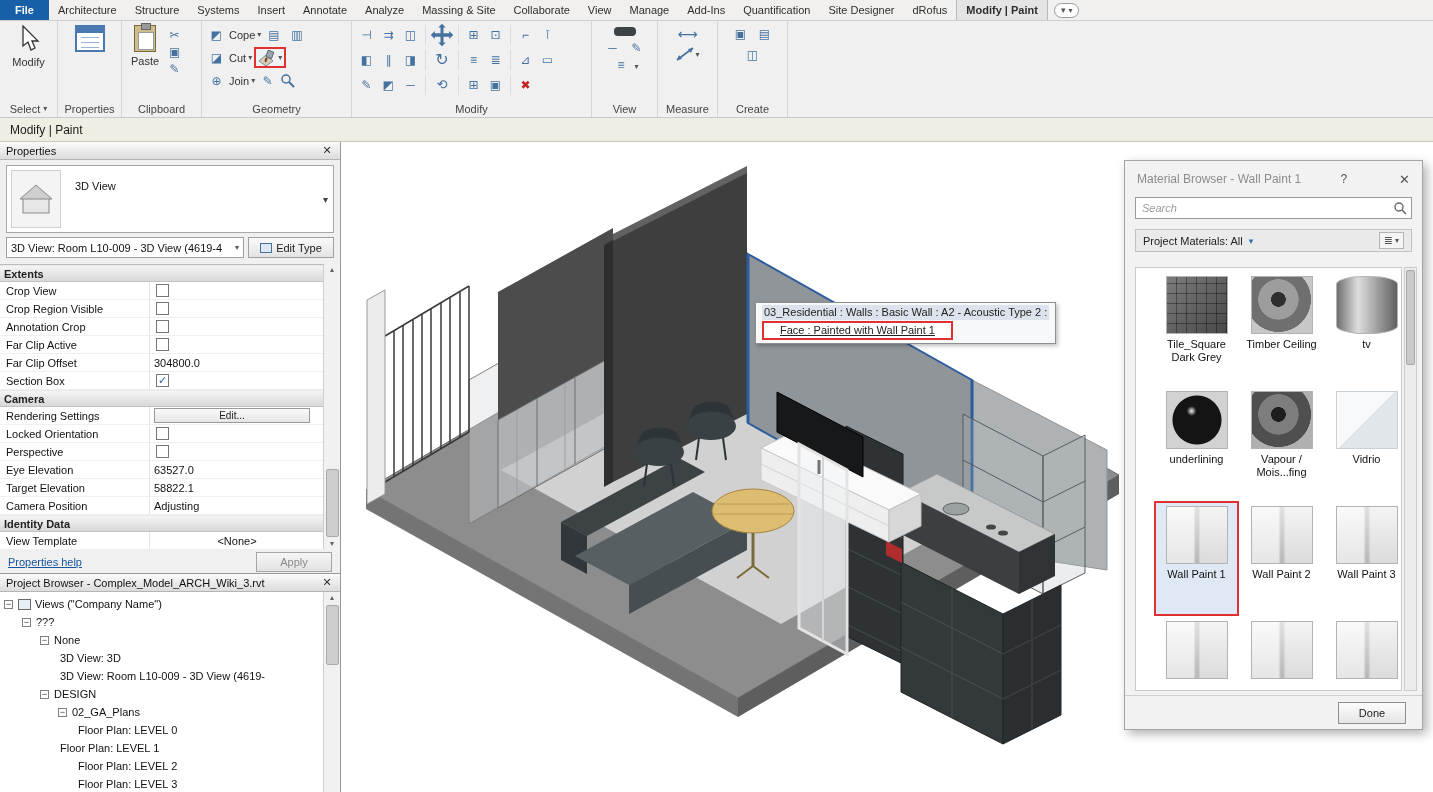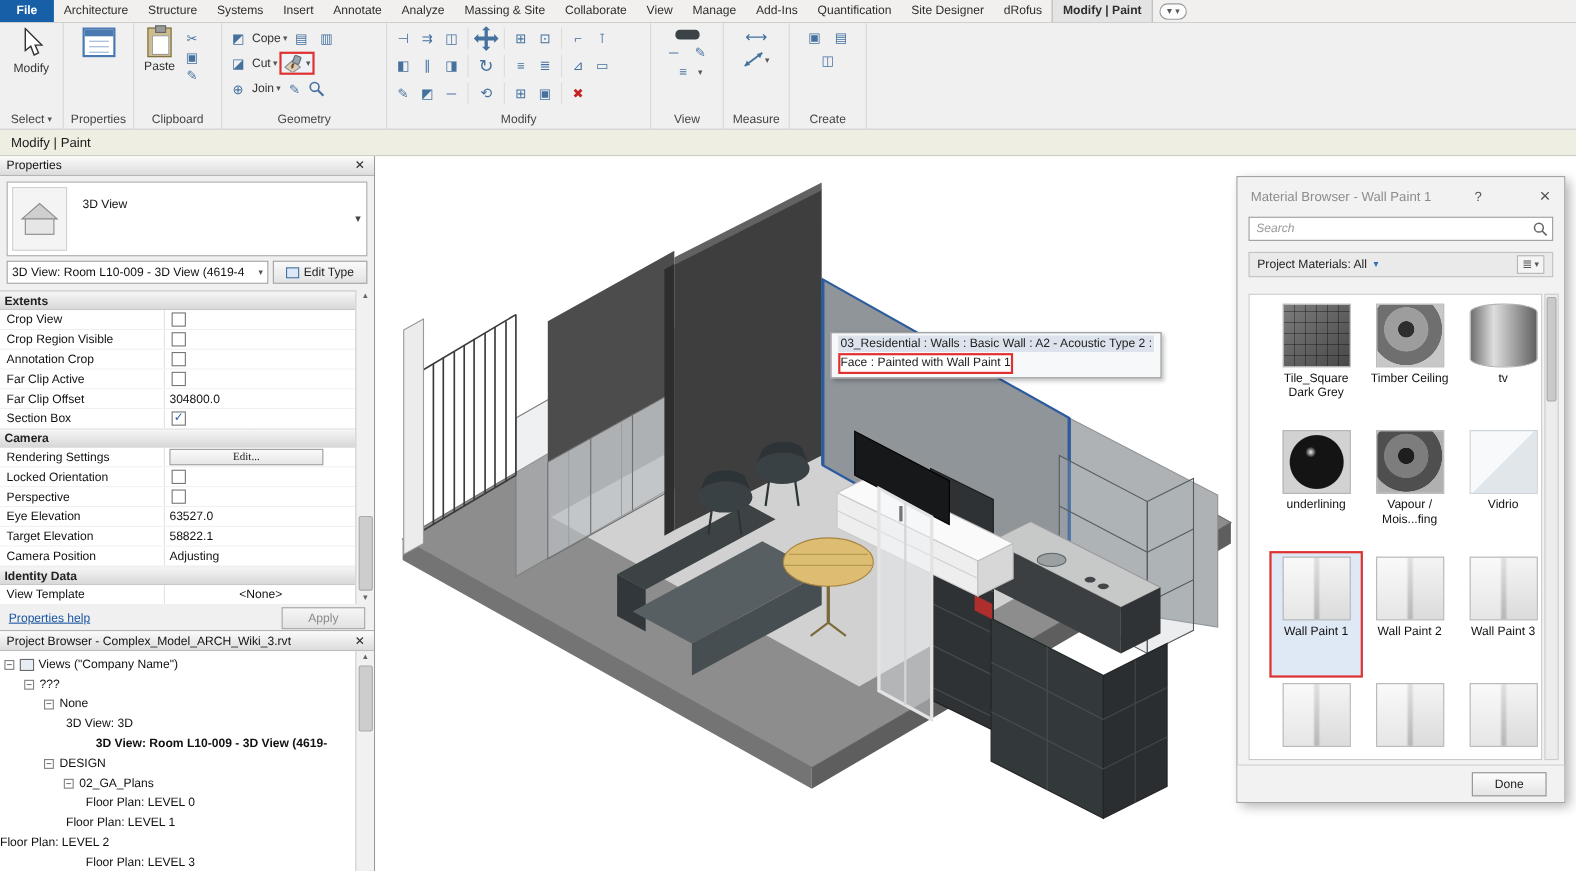--- a/index.html
+++ b/index.html
@@ -57,42 +57,42 @@
 .viewsel{flex:1;height:21px;border:1px solid #a0a0a0;background:#fff;display:flex;align-items:center;padding:0 4px;overflow:hidden;white-space:nowrap;color:#111;}
 .viewsel .caret{margin-left:auto;}
 .edittype{width:86px;height:21px;border:1px solid #a0a0a0;background:linear-gradient(#fafafa,#e3e3e3);display:flex;align-items:center;justify-content:center;gap:4px;color:#222;}
 .etic{width:12px;height:10px;border:1px solid #44719e;background:#dce8f5;}
 .pgrid{position:absolute;top:122px;left:0;width:324px;height:285px;background:#fff;border-top:1px solid #bdbdbd;overflow:hidden;}
 .psec{height:17px;background:linear-gradient(#f5f5f5,#d8d8d8);border-bottom:1px solid #c2c2c2;border-top:1px solid #e9e9e9;display:flex;align-items:center;padding-left:4px;font-weight:bold;color:#222;}
 .prow{height:18px;display:flex;border-bottom:1px solid #efefef;background:#fff;}
 .plabel{width:150px;padding-left:6px;display:flex;align-items:center;border-right:1px solid #e3e3e3;color:#111;overflow:hidden;white-space:nowrap;}
 .pvalue{flex:1;display:flex;align-items:center;padding-left:4px;color:#111;overflow:hidden;white-space:nowrap;}
 .cb{width:13px;height:13px;border:1px solid #767676;background:#fff;display:flex;align-items:center;justify-content:center;color:#2a5caa;font-size:11px;line-height:11px;margin-left:2px;}
-.valbtn{width:140px;height:15px;border:1px solid #9a9a9a;background:linear-gradient(#fafafa,#e6e6e6);display:flex;align-items:center;justify-content:center;font-size:10px;color:#222;font-family:Liberation Serif, serif;}
+.valbtn{width:156px;height:15px;border:1px solid #9a9a9a;background:linear-gradient(#fafafa,#e6e6e6);display:flex;align-items:center;justify-content:center;font-size:10px;color:#222;}
 .pv-center{justify-content:center;padding-left:0;}
 .pscroll{position:absolute;top:122px;right:0;width:17px;height:285px;background:#f1f1f1;border-left:1px solid #cfcfcf;display:flex;flex-direction:column;align-items:center;font-size:7px;color:#666;}
 .thumb{width:13px;background:#cdcdcd;border:1px solid #aaa;border-radius:2px;}
 .pfooter{position:absolute;left:0;right:0;top:407px;height:25px;display:flex;align-items:center;padding:0 8px;}
 .helplink{color:#1a56a0;text-decoration:underline;}
 .applybtn{margin-left:auto;width:76px;height:20px;border:1px solid #a5a5a5;background:linear-gradient(#f6f6f6,#e2e2e2);color:#8a8a8a;display:flex;align-items:center;justify-content:center;}
 
 
 .browser{flex:1;position:relative;background:#fff;}
 .btree{position:absolute;top:18px;left:0;right:17px;bottom:0;background:#fff;padding-top:3px;overflow:hidden;}
 .titem{height:18px;display:flex;align-items:center;white-space:nowrap;color:#111;}
 .texp{width:9px;height:9px;border:1px solid #808080;background:#fff;display:inline-flex;align-items:center;justify-content:center;font-size:9px;line-height:7px;color:#333;margin-right:5px;flex:0 0 9px;}
 .viewsic{width:13px;height:11px;border:1px solid #6a6a6a;background:#e8eef5;margin-right:4px;flex:0 0 13px;}
-.titem.bold{font-weight:bold;margin-left:27px;}
+.titem.bold{font-weight:normal;}
 .bscroll{position:absolute;top:18px;right:0;width:17px;bottom:0;background:#f1f1f1;border-left:1px solid #cfcfcf;display:flex;flex-direction:column;align-items:center;font-size:7px;color:#666;}
 
 
 .canvas{position:relative;flex:1;background:#fff;overflow:hidden;}
 .tooltip{position:absolute;left:414px;top:160px;background:#f7f8fa;border:1px solid #8f8f8f;box-shadow:2px 2px 4px rgba(0,0,0,.25);padding:2px 6px 3px;font-size:11px;line-height:15px;color:#222;z-index:5;}
 .tt1{background:#dde3ec;padding:0 2px;display:inline-block;}
-.tt2red{display:inline-block;border:2px solid #e03131;padding:0 0;margin-top:1px;background:#fff;}
+.tt2red{display:inline-block;border:2px solid #e03131;padding:0 16px;margin-top:1px;background:#fff;text-decoration:underline;}
 
 
 .matdlg{position:absolute;left:783px;top:18px;width:299px;height:570px;background:#f2f2f2;border:1px solid #a5a5a5;box-shadow:4px 4px 10px rgba(0,0,0,.30);z-index:10;}
 .mtitle{height:36px;display:flex;align-items:center;padding:0 12px;color:#8c8c8c;font-size:12px;gap:32px;}
 .mq{margin-left:auto;color:#555;font-size:12px;}
 .mx{margin-left:20px;color:#555;font-size:13px;}
 .msearch{margin:0 10px;height:22px;background:#fff;border:1px solid #9a9a9a;display:flex;align-items:center;padding-right:4px;}
 .msearch input{flex:1;border:none;outline:none;padding:0 6px;font-size:11px;background:transparent;color:#333;}
 .msearch input::placeholder{color:#999;font-style:italic;}
 .mfilter{margin:10px 10px 0;height:23px;background:#eaeaea;border:1px solid #c2c2c2;display:flex;align-items:center;padding:0 7px;color:#222;}
@@ -511,21 +511,21 @@
           <div class="titem" style="padding-left:58px">
               <span class="texp">−</span>
               <span>02_GA_Plans</span>
             </div>
           <div class="titem" style="padding-left:78px">
               <span>Floor Plan: LEVEL 0</span>
             </div>
           <div class="titem" style="padding-left:60px">
               <span>Floor Plan: LEVEL 1</span>
             </div>
-          <div class="titem" style="">
+          <div class="titem" style="padding-left:78px">
               <span>Floor Plan: LEVEL 2</span>
             </div>
           <div class="titem" style="padding-left:78px">
               <span>Floor Plan: LEVEL 3</span>
             </div>
         </div>
         <div class="bscroll">
           <span style="margin-top:2px">▲</span>
           <span class="thumb" style="height:60px;margin-top:4px"></span>
         </div>

